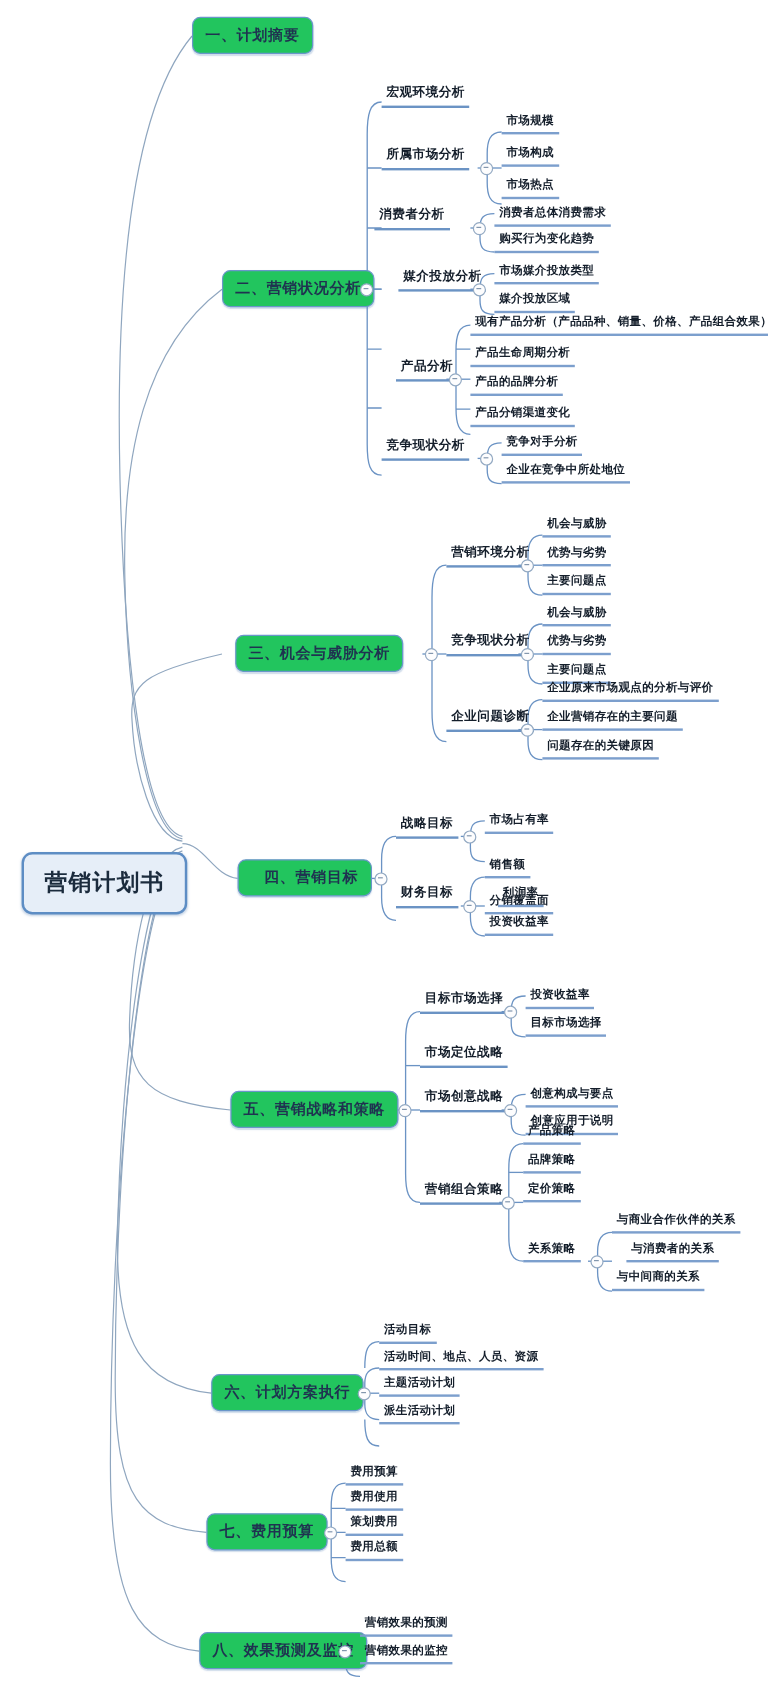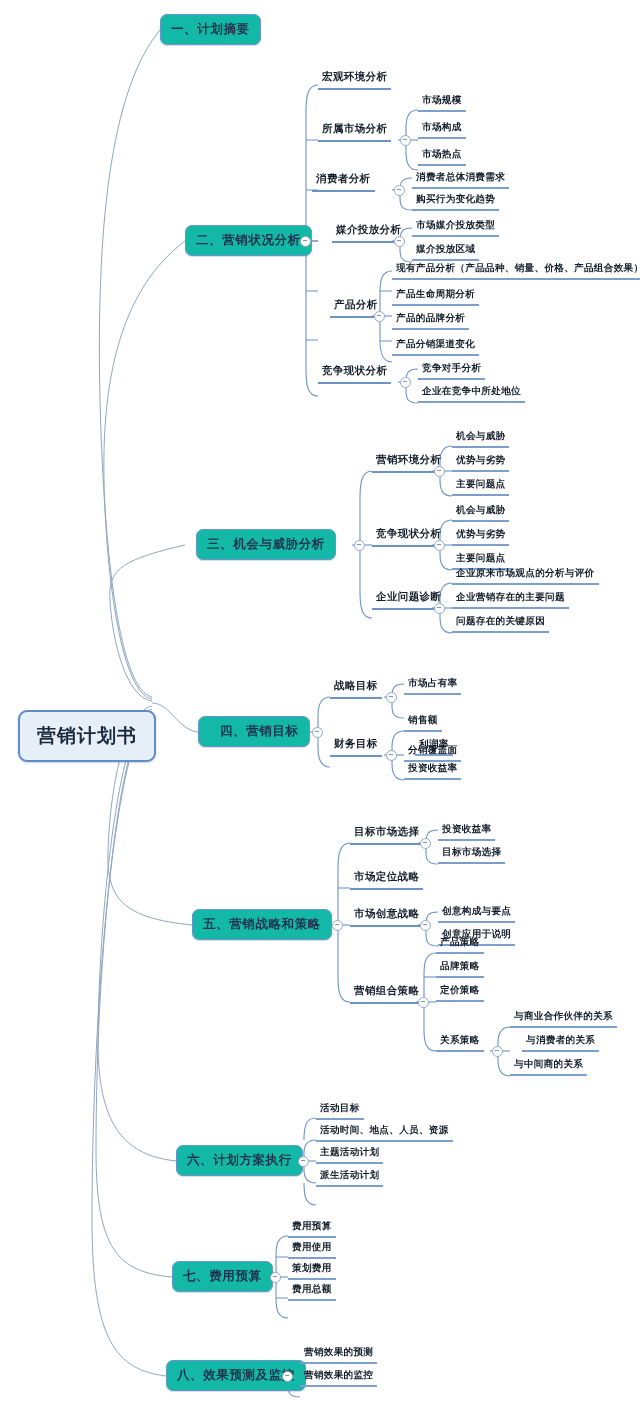--- a/index.html
+++ b/index.html
@@ -33,21 +33,21 @@
     border-radius:9px;
     font-size:19px;
     font-weight:bold;
     color:#1b2b3d;
     letter-spacing:1px;
     padding:11px 17px;
     box-shadow:0 1px 2px rgba(90,130,180,.35);
   }
   
   .sec{
-    background:#14b8a6;
+    background:#22c55e;
     border:1.4px solid #6a96c9;
     border-radius:7px;
     font-size:12.5px;
     font-weight:bold;
     color:#1f3350;
     letter-spacing:.6px;
     padding:6px 10px;
     box-shadow:0 1px 1px rgba(100,140,190,.3);
   }
   

